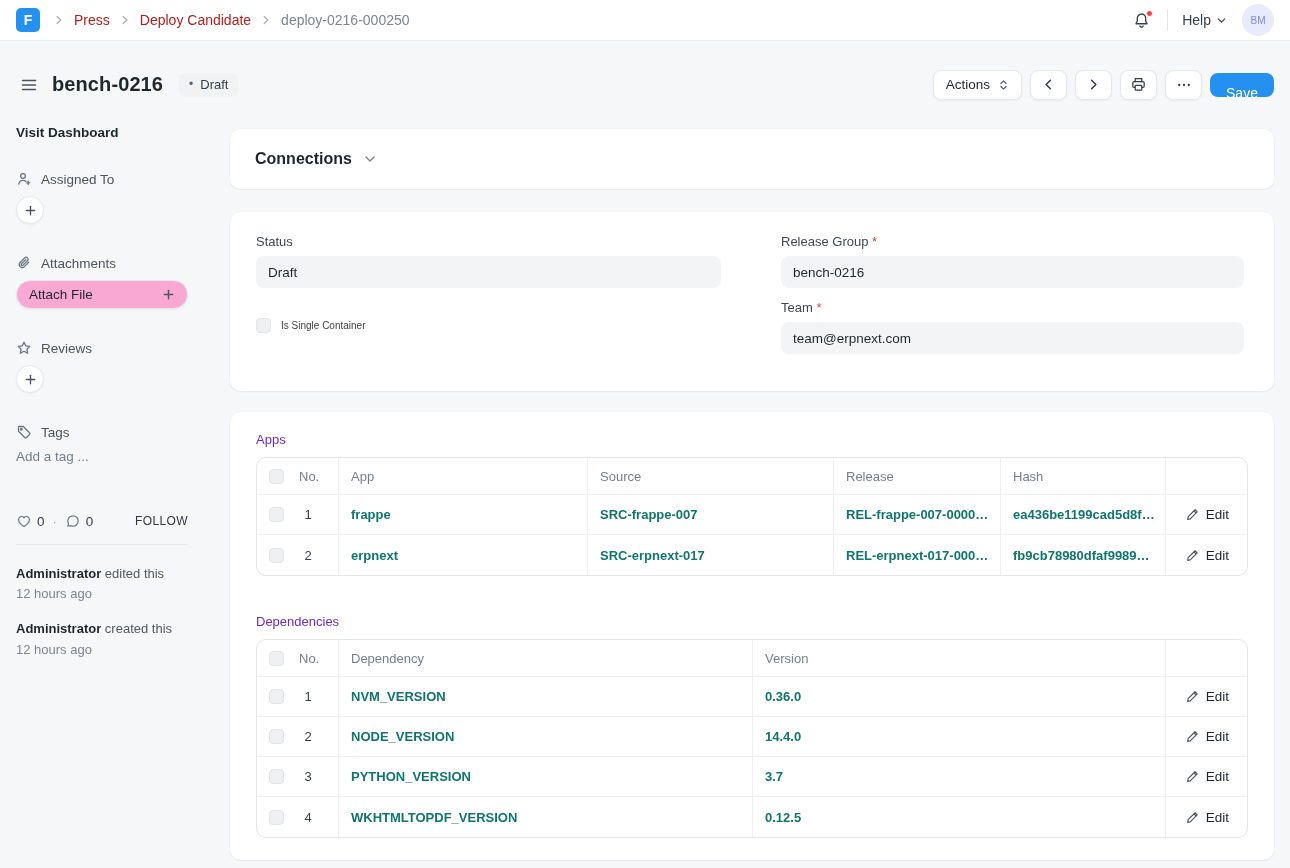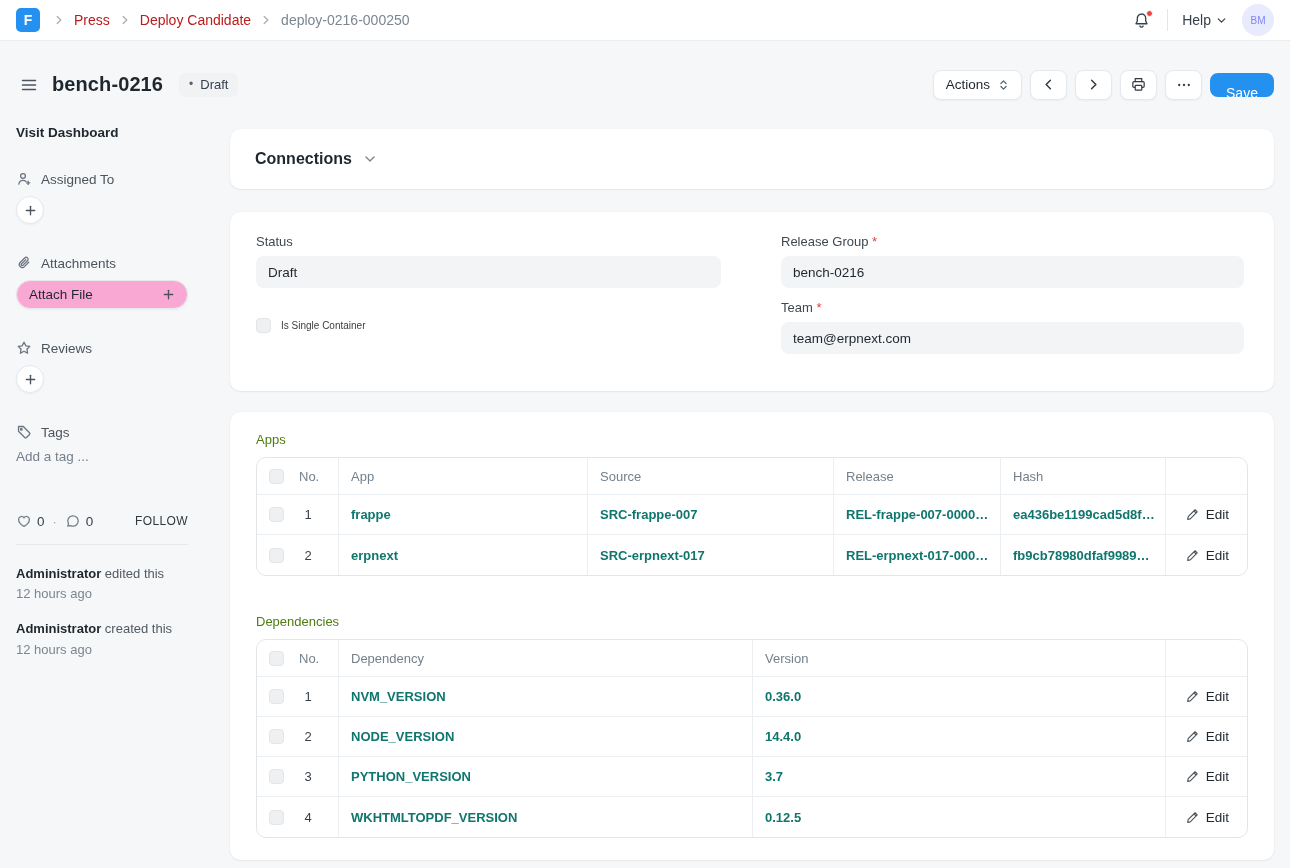--- a/index.html
+++ b/index.html
@@ -123,21 +123,21 @@
     display:flex; align-items:center; font-size:13.5px; color:#1f272e; cursor:text;
   }
   .row2 { margin-top:22px; }
   .check-row { display:flex; align-items:center; gap:10px; margin-top:30px; cursor:pointer; }
   .checkbox {
     width:15px; height:15px; border-radius:4px; background:#eef0f2; border:1px solid #e2e5e9; flex:0 0 auto;
   }
   .check-label { font-size:10px; color:#404040; }
 
   .tables-card { margin-top:21px; padding:20px 26px 24px; height:448px; }
-  .table-label { font-size:13px; color:#4d7c0f; margin-bottom:10px; }
+  .table-label { font-size:13px; color:#6d28d9; margin-bottom:10px; }
   .deps-label { margin-top:38px; }
   .grid-wrap { border:1px solid #e3e6e9; border-radius:10px; overflow:hidden; width:992px; }
   table.grid { width:100%; border-collapse:separate; border-spacing:0; table-layout:fixed; }
   table.grid th {
     height:37px; font-weight:400; font-size:13px; color:#74808b; text-align:left;
     padding:0 12px; border-bottom:1px solid #eceff1; border-right:1px solid #eceff1;
   }
   table.grid td {
     height:40px; font-size:13px; padding:0 12px;
     border-bottom:1px solid #eceff1; border-right:1px solid #eceff1;

